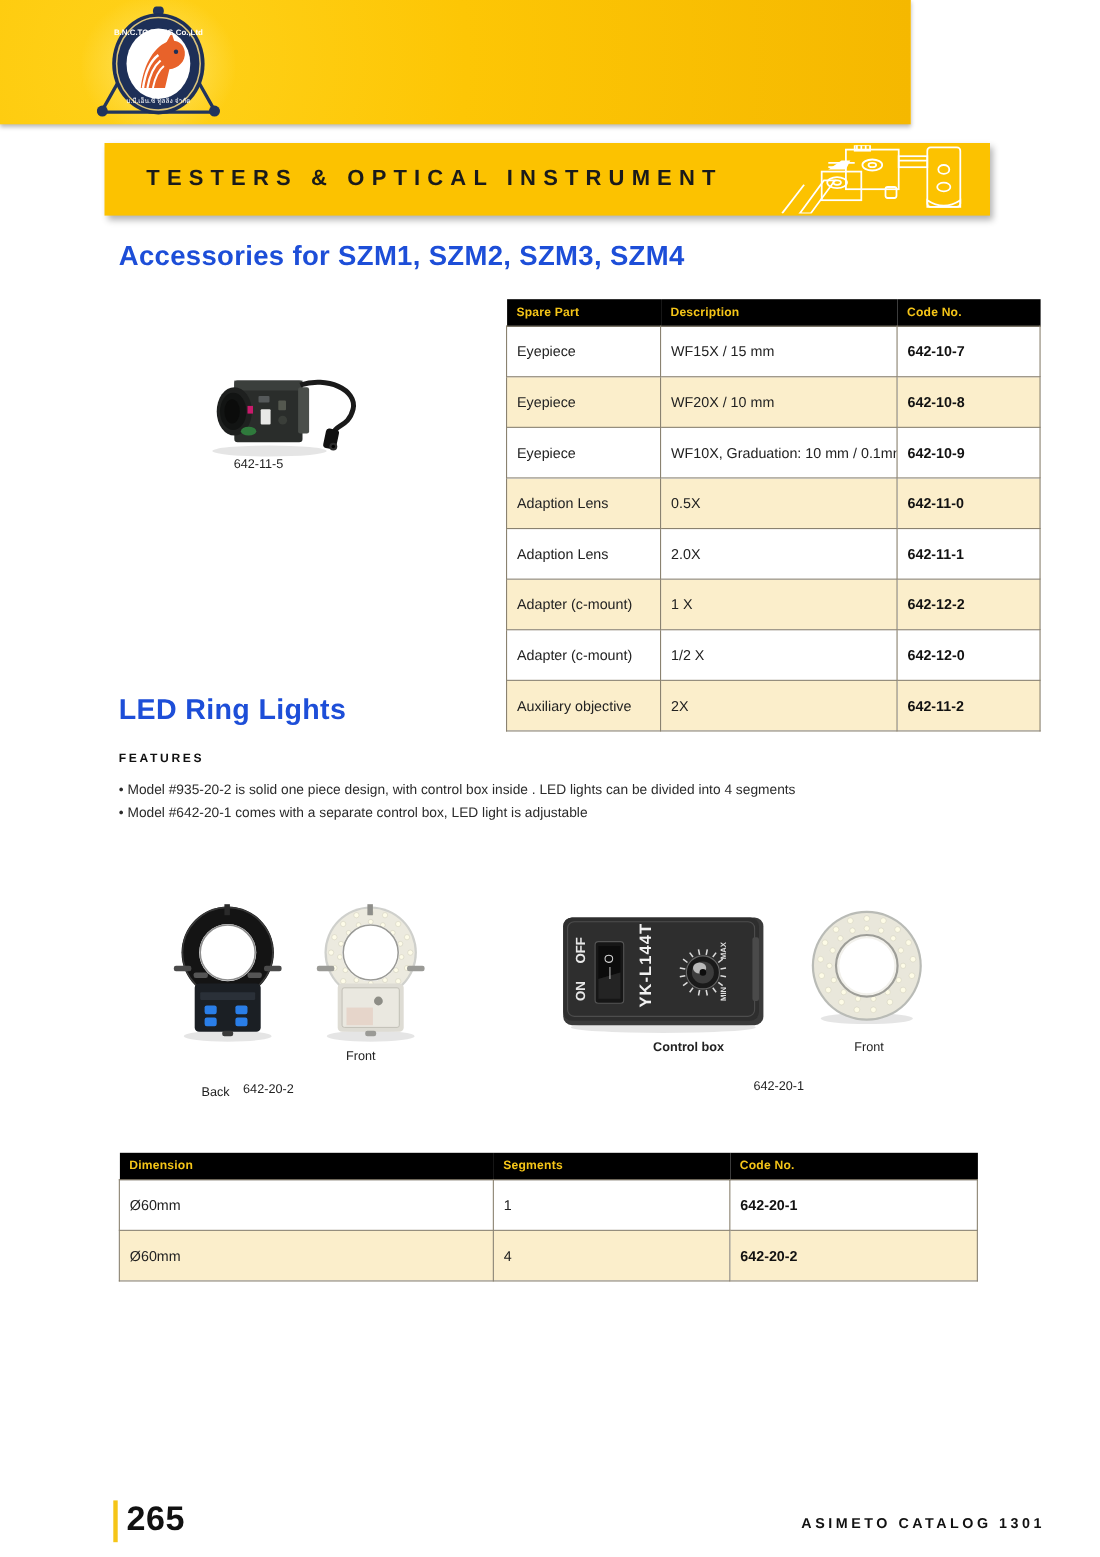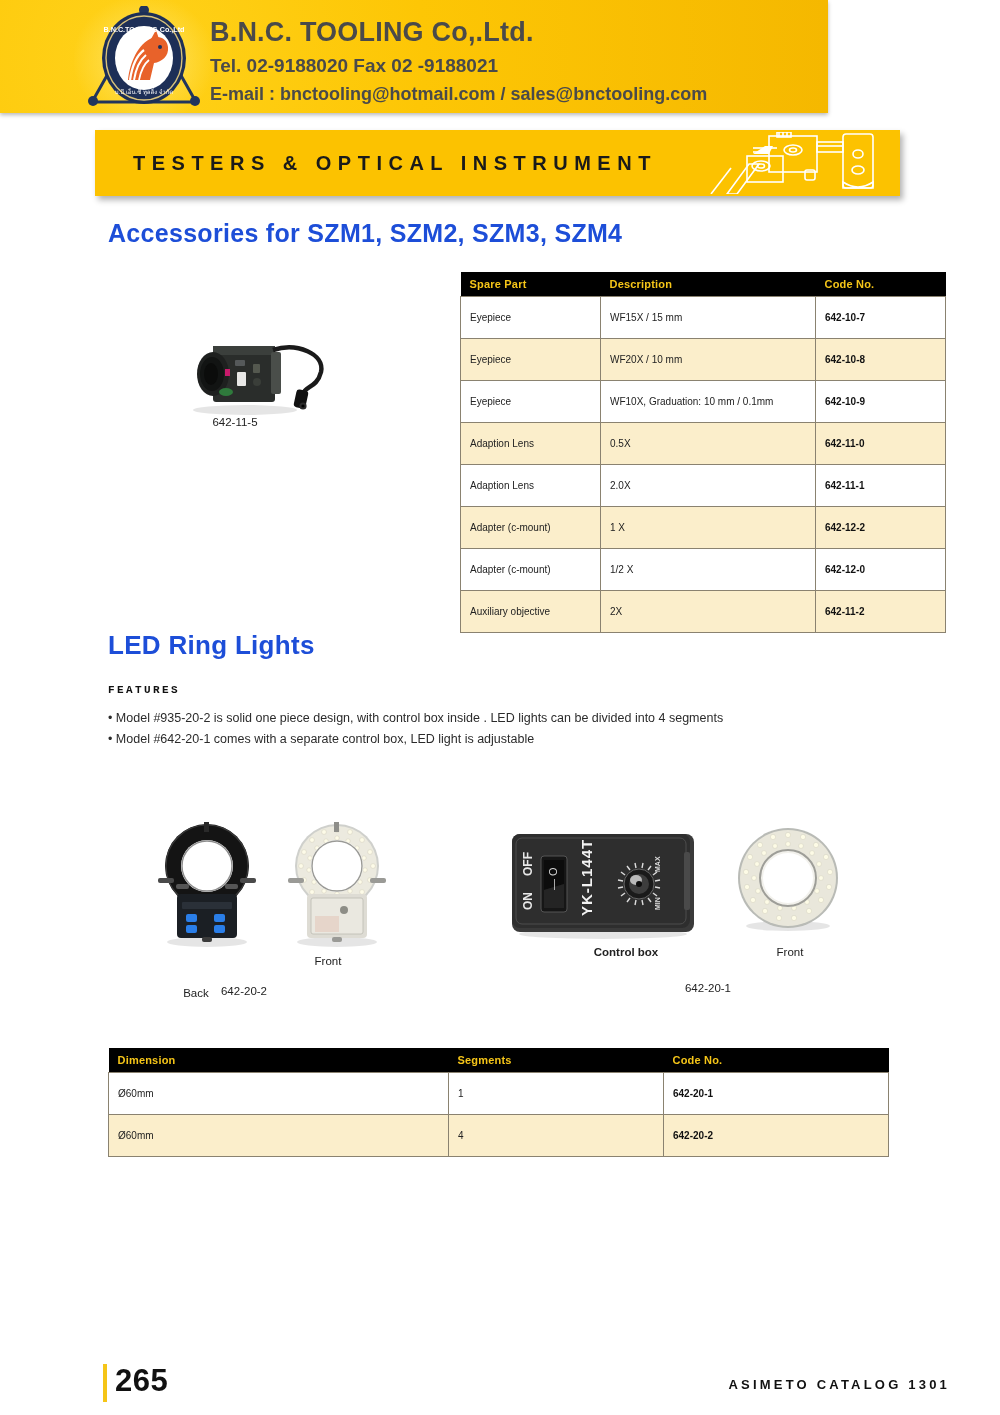--- a/index.html
+++ b/index.html
@@ -55,37 +55,37 @@
   
   .h1-title {
     position: absolute; left: 108px; font-size: 25px; font-weight: 700;
     color: #1d4ed8; letter-spacing: .3px;
   }
   #acc-title { top: 219px; }
   #led-title { top: 630px; font-size: 26px; }
 
   .features-label {
     position: absolute; left: 108px; top: 684px;
-    font-size: 11px; font-weight: 700; letter-spacing: 2.4px; color:#111;font-family:Liberation Mono, monospace;
+    font-size: 11px; font-weight: 700; letter-spacing: 2.4px; color:#111;
   }
   .features-list { position: absolute; left: 108px; top: 709px; width: 800px; }
   .features-list li {
     list-style: none; font-size: 12.5px; color:#2b2b2b; line-height: 19px;
     margin-bottom: 2px;
   }
   .features-list li::before { content: "• "; }
 
   
   table.cat { position: absolute; border-collapse: collapse; table-layout: fixed; }
   table.cat thead th {
     background: #000; color: #f5c518; font-size: 11px; font-weight: 700;
     text-align: left; padding: 6px 9px; letter-spacing: .2px;
   }
   table.cat tbody td {
-    font-size: 10px; color: #222; padding: 15px 9px; height: 20px;
+    font-size: 13px; color: #222; padding: 15px 9px; height: 20px;
     border: 1px solid #8a8270; white-space: nowrap; overflow: hidden;
   }
   table.cat tbody tr:nth-child(odd) td { background: #ffffff; }
   table.cat tbody tr:nth-child(even) td { background: #fbeecb; }
   table.cat tbody td.code { font-weight: 700; color: #111; }
   table.cat tbody tr td:first-child { border-left: 1px solid #8a8270; }
 
   #spare-table { left: 460px; top: 272px; width: 485px; }
   #dim-table   { left: 108px; top: 1048px; width: 780px; }
 
@@ -145,25 +145,20 @@
         <ellipse cx="56" cy="52" rx="29" ry="32" fill="#ffffff"></ellipse>
         <path d="M40 74 C42 56 50 38 64 32 C72 29 79 33 80 41 C81 50 74 56 66 57 L62 74 Z" fill="#e8622a"></path>
         <path d="M63 33 L68 24 L71 33 Z" fill="#e8622a"></path>
         <circle cx="72" cy="41" r="2" fill="#1d2f57"></circle>
         <path d="M42 74 C44 60 48 50 56 44" fill="none" stroke="#ffffff" stroke-width="2.2"></path>
         <path d="M46 74 C48 62 52 54 58 49" fill="none" stroke="#ffffff" stroke-width="2"></path>
         <path d="M51 74 C53 64 56 58 61 54" fill="none" stroke="#ffffff" stroke-width="1.8"></path>
         <text x="56" y="26" font-size="7.2" fill="#ffffff" text-anchor="middle" font-family="Liberation Sans, sans-serif" font-weight="bold">B.N.C.TOOLING Co.,Ltd</text>
         <text x="56" y="88" font-size="6" fill="#ffffff" text-anchor="middle" font-family="Liberation Sans, sans-serif">บ.บี.เอ็น.ซี ทูลลิ่ง จำกัด</text>
       </svg>
-    </div>
-    <div class="company-text">
-      <div class="company-name">B.N.C. TOOLING  Co,.Ltd.</div>
-      <div class="company-tel">Tel. 02-9188020   Fax 02 -9188021</div>
-      <div class="company-mail">E-mail : bnctooling@hotmail.com / sales@bnctooling.com</div>
     </div>
   </div>
 
   <div class="section-banner">
     <div class="title">TESTERS &amp; OPTICAL INSTRUMENT</div>
     <svg class="banner-icon" width="185" height="62" viewBox="0 0 185 62">
       <g fill="none" stroke="#ffffff" stroke-width="1.6">
         <rect x="62" y="4" width="48" height="36"></rect>
         <rect x="70" y="0" width="14" height="5"></rect>
         <line x1="72" y1="0" x2="72" y2="5"></line>

